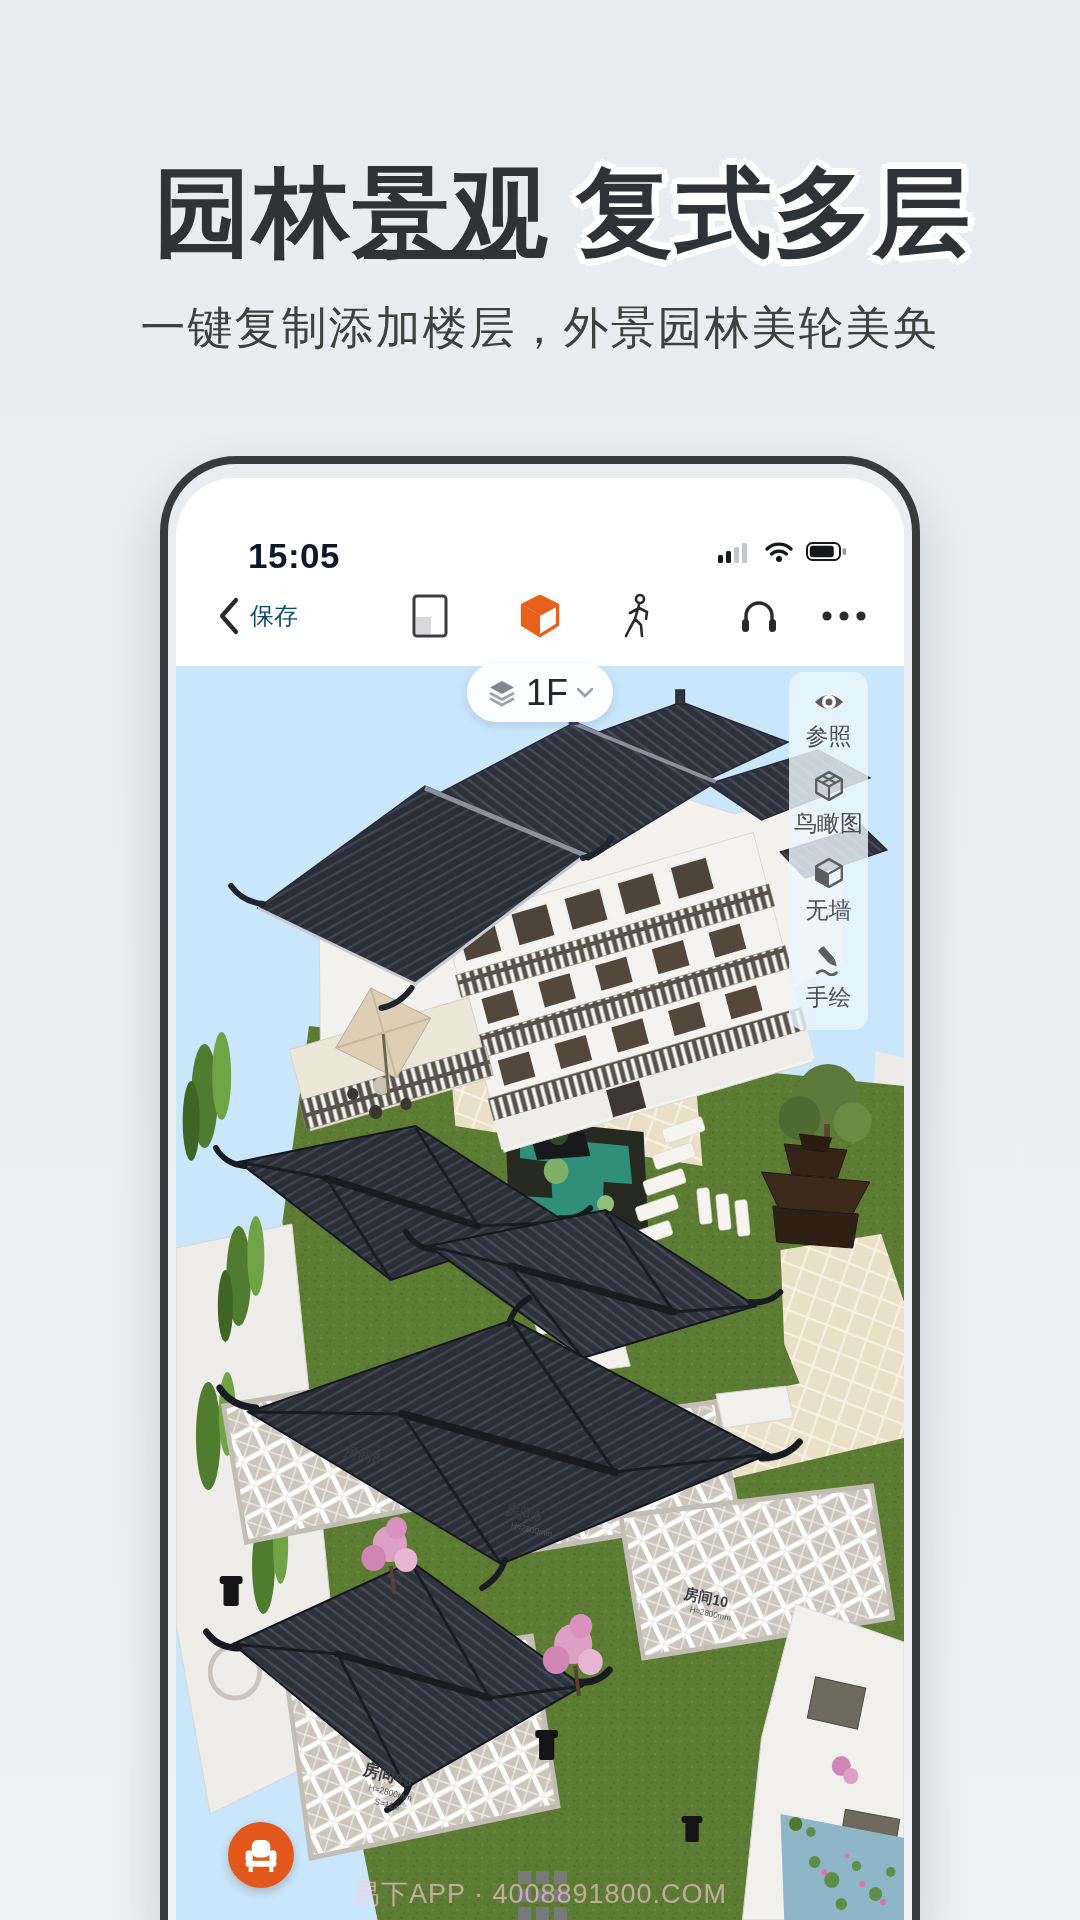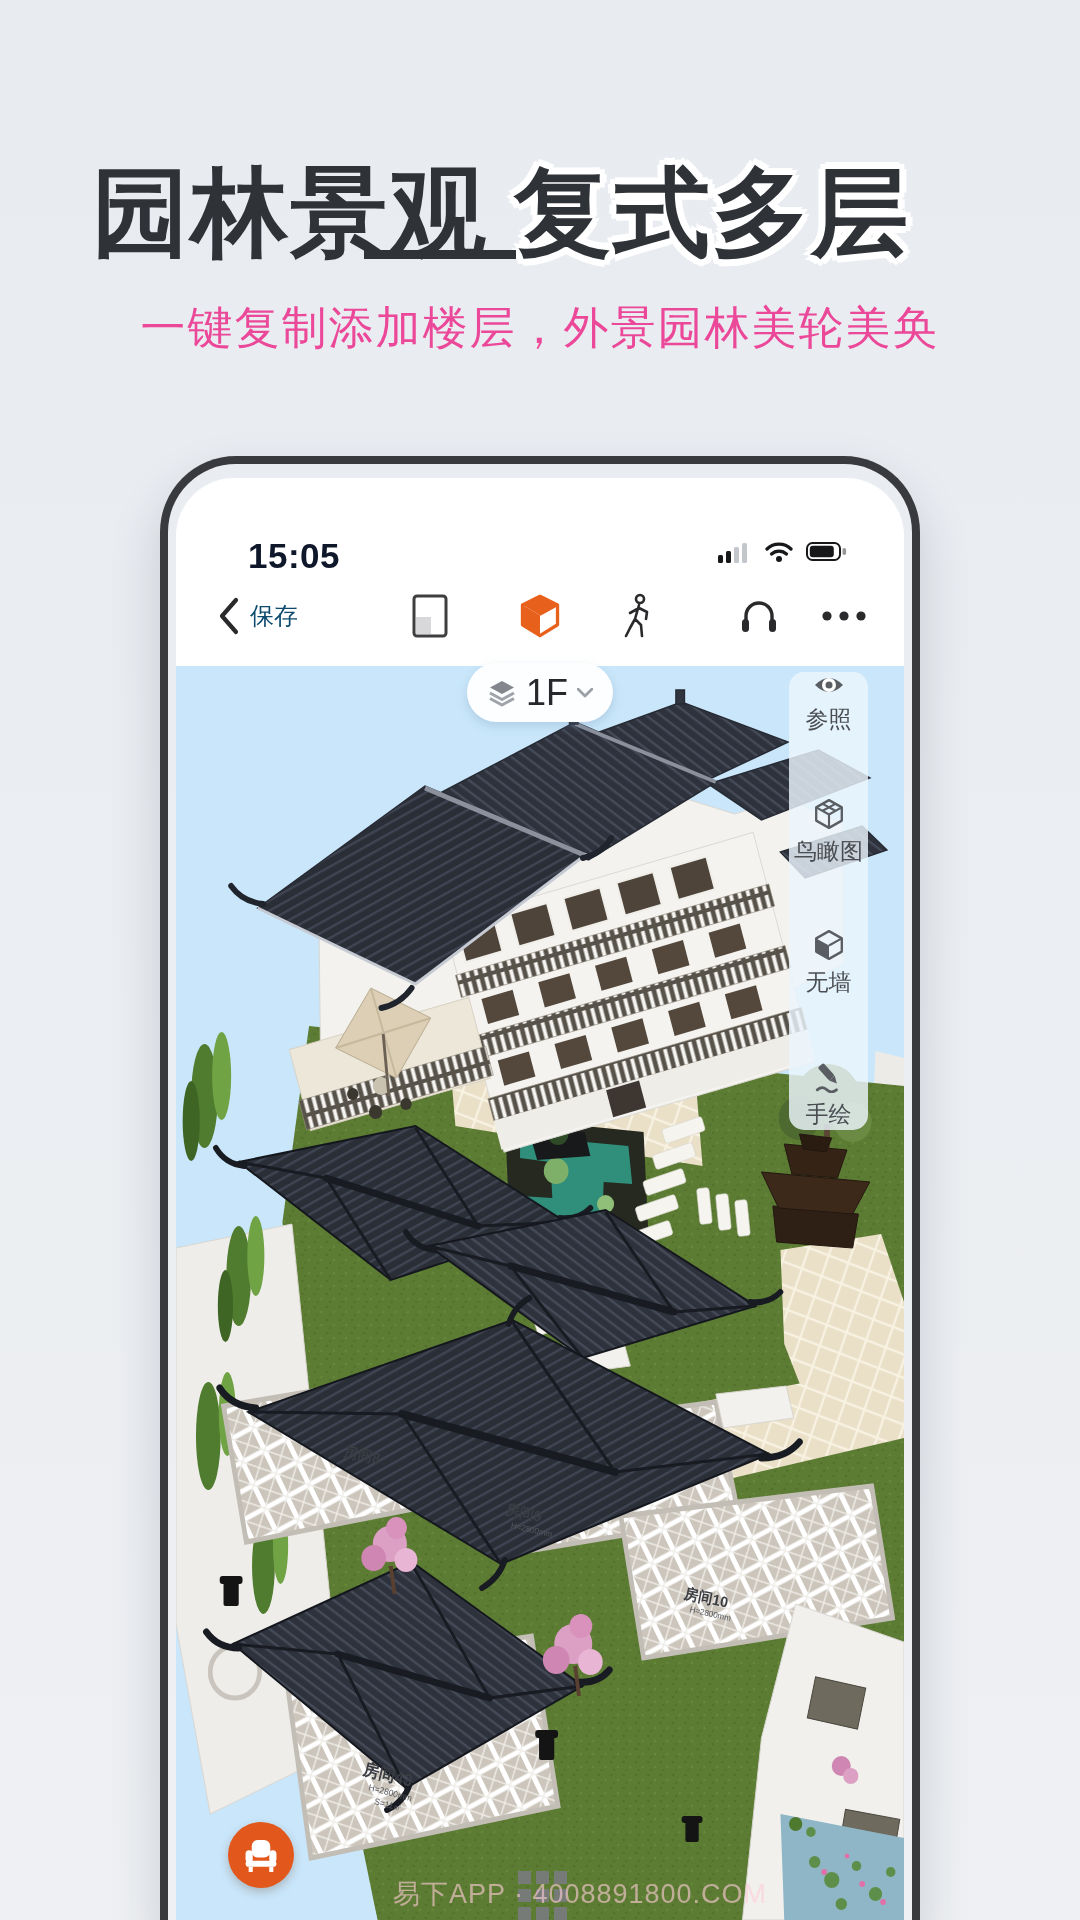--- a/index.html
+++ b/index.html
@@ -1,28 +1,28 @@
 <!DOCTYPE html>
 <html><head>
 <meta charset="utf-8">
 <style>
   html,body{margin:0;padding:0;}
   body{width:1080px;height:1920px;position:relative;overflow:hidden;
        background:linear-gradient(#E8EBF0,#EEF0F3);
        font-family:"Liberation Sans","DejaVu Sans",sans-serif;}
   
-  .hero-title{position:absolute;top:84px;left:0;width:100%;text-align:center;
+  .hero-title{position:absolute;top:84px;left:0;width:100%;text-align:right;
     font-size:97px;font-weight:900;color:#2F3237;letter-spacing:2px;white-space:nowrap;
-    padding-right:78px;box-sizing:border-box;}
+    padding-right:108px;box-sizing:border-box;}
   .hero-title .outlined{margin-left:26px;
     text-shadow:0 -7px 0 #fff,7px 0 0 #fff,0 7px 0 #fff,-7px 0 0 #fff,
       5px 5px 0 #fff,-5px 5px 0 #fff,5px -5px 0 #fff,-5px -5px 0 #fff;}
   .title-underline{position:absolute;top:250px;left:364px;width:152px;height:9px;background:#2F3237;}
   .hero-subtitle{position:absolute;top:298px;left:0;width:100%;text-align:center;
-    font-size:45px;font-weight:500;color:#ec4899;letter-spacing:2px;white-space:nowrap;}
+    font-size:45px;font-weight:500;color:#404040;letter-spacing:2px;white-space:nowrap;}
   
   .phone-frame{position:absolute;left:160px;top:456px;width:744px;height:1464px;
     border:8px solid #393A3E;border-bottom:none;border-radius:76px 76px 0 0;
     box-shadow:0 24px 50px rgba(40,50,70,.18);}
   .phone-screen{position:absolute;left:176px;top:478px;width:728px;height:1442px;
     background:#fff;border-radius:58px 58px 0 0;overflow:hidden;}
   
   .status-time{position:absolute;left:72px;top:58px;font-size:35px;font-weight:700;color:#0f172a;letter-spacing:.5px;}
   .status-icons{position:absolute;right:56px;top:62px;display:flex;align-items:center;gap:13px;}
   
@@ -30,31 +30,31 @@
   .back-group{left:42px;gap:10px;}
   .back-label{font-size:24px;color:#0c4a6e;}
   
   .scene-canvas{position:absolute;left:0;top:188px;width:728px;height:1254px;background:#C9E6FA;}
   
   .floor-pill{position:absolute;left:467px;top:663px;width:146px;height:59px;background:#FDFEFF;
     border-radius:30px;display:flex;align-items:center;justify-content:center;gap:9px;
     box-shadow:0 4px 10px rgba(110,145,175,.28);}
   .floor-label{font-size:36px;font-weight:500;color:#26282C;text-align:right;}
   
-  .side-panel{position:absolute;left:789px;top:672px;width:79px;height:458px;
+  .side-panel{position:absolute;left:789px;top:672px;width:79px;height:358px;
     background:rgba(236,245,252,.82);border-radius:15px;display:flex;flex-direction:column;
-    justify-content:space-between;padding:0 0;box-sizing:border-box;}
+    justify-content:space-between;padding:17px 0;box-sizing:border-box;}
   .side-item{display:flex;flex-direction:column;align-items:center;gap:6px;}
   .side-item span{font-size:23px;color:#4A4E53;font-weight:500;white-space:nowrap;}
   
   .furniture-fab{position:absolute;left:228px;top:1822px;width:66px;height:66px;border-radius:50%;
     background:#E2571B;display:flex;align-items:center;justify-content:center;box-shadow:0 4px 10px rgba(80,40,10,.25);}
   .grid-handle{position:absolute;left:518px;top:1871px;}
   .watermark{position:absolute;left:176px;top:1876px;width:728px;text-align:center;
-    font-size:27px;color:rgba(255,205,216,.62);letter-spacing:1px;padding-left:40px;}
+    font-size:27px;color:rgba(255,205,216,.62);letter-spacing:1px;}
 </style>
 </head>
 <body>
 
 <h1 class="hero-title"><span>园林景观</span><span class="outlined">复式多层</span></h1>
 <div class="title-underline"></div>
 <div class="hero-subtitle">一键复制添加楼层，外景园林美轮美奂</div>
 
 <div class="phone-frame"></div>
 <div class="phone-screen">

